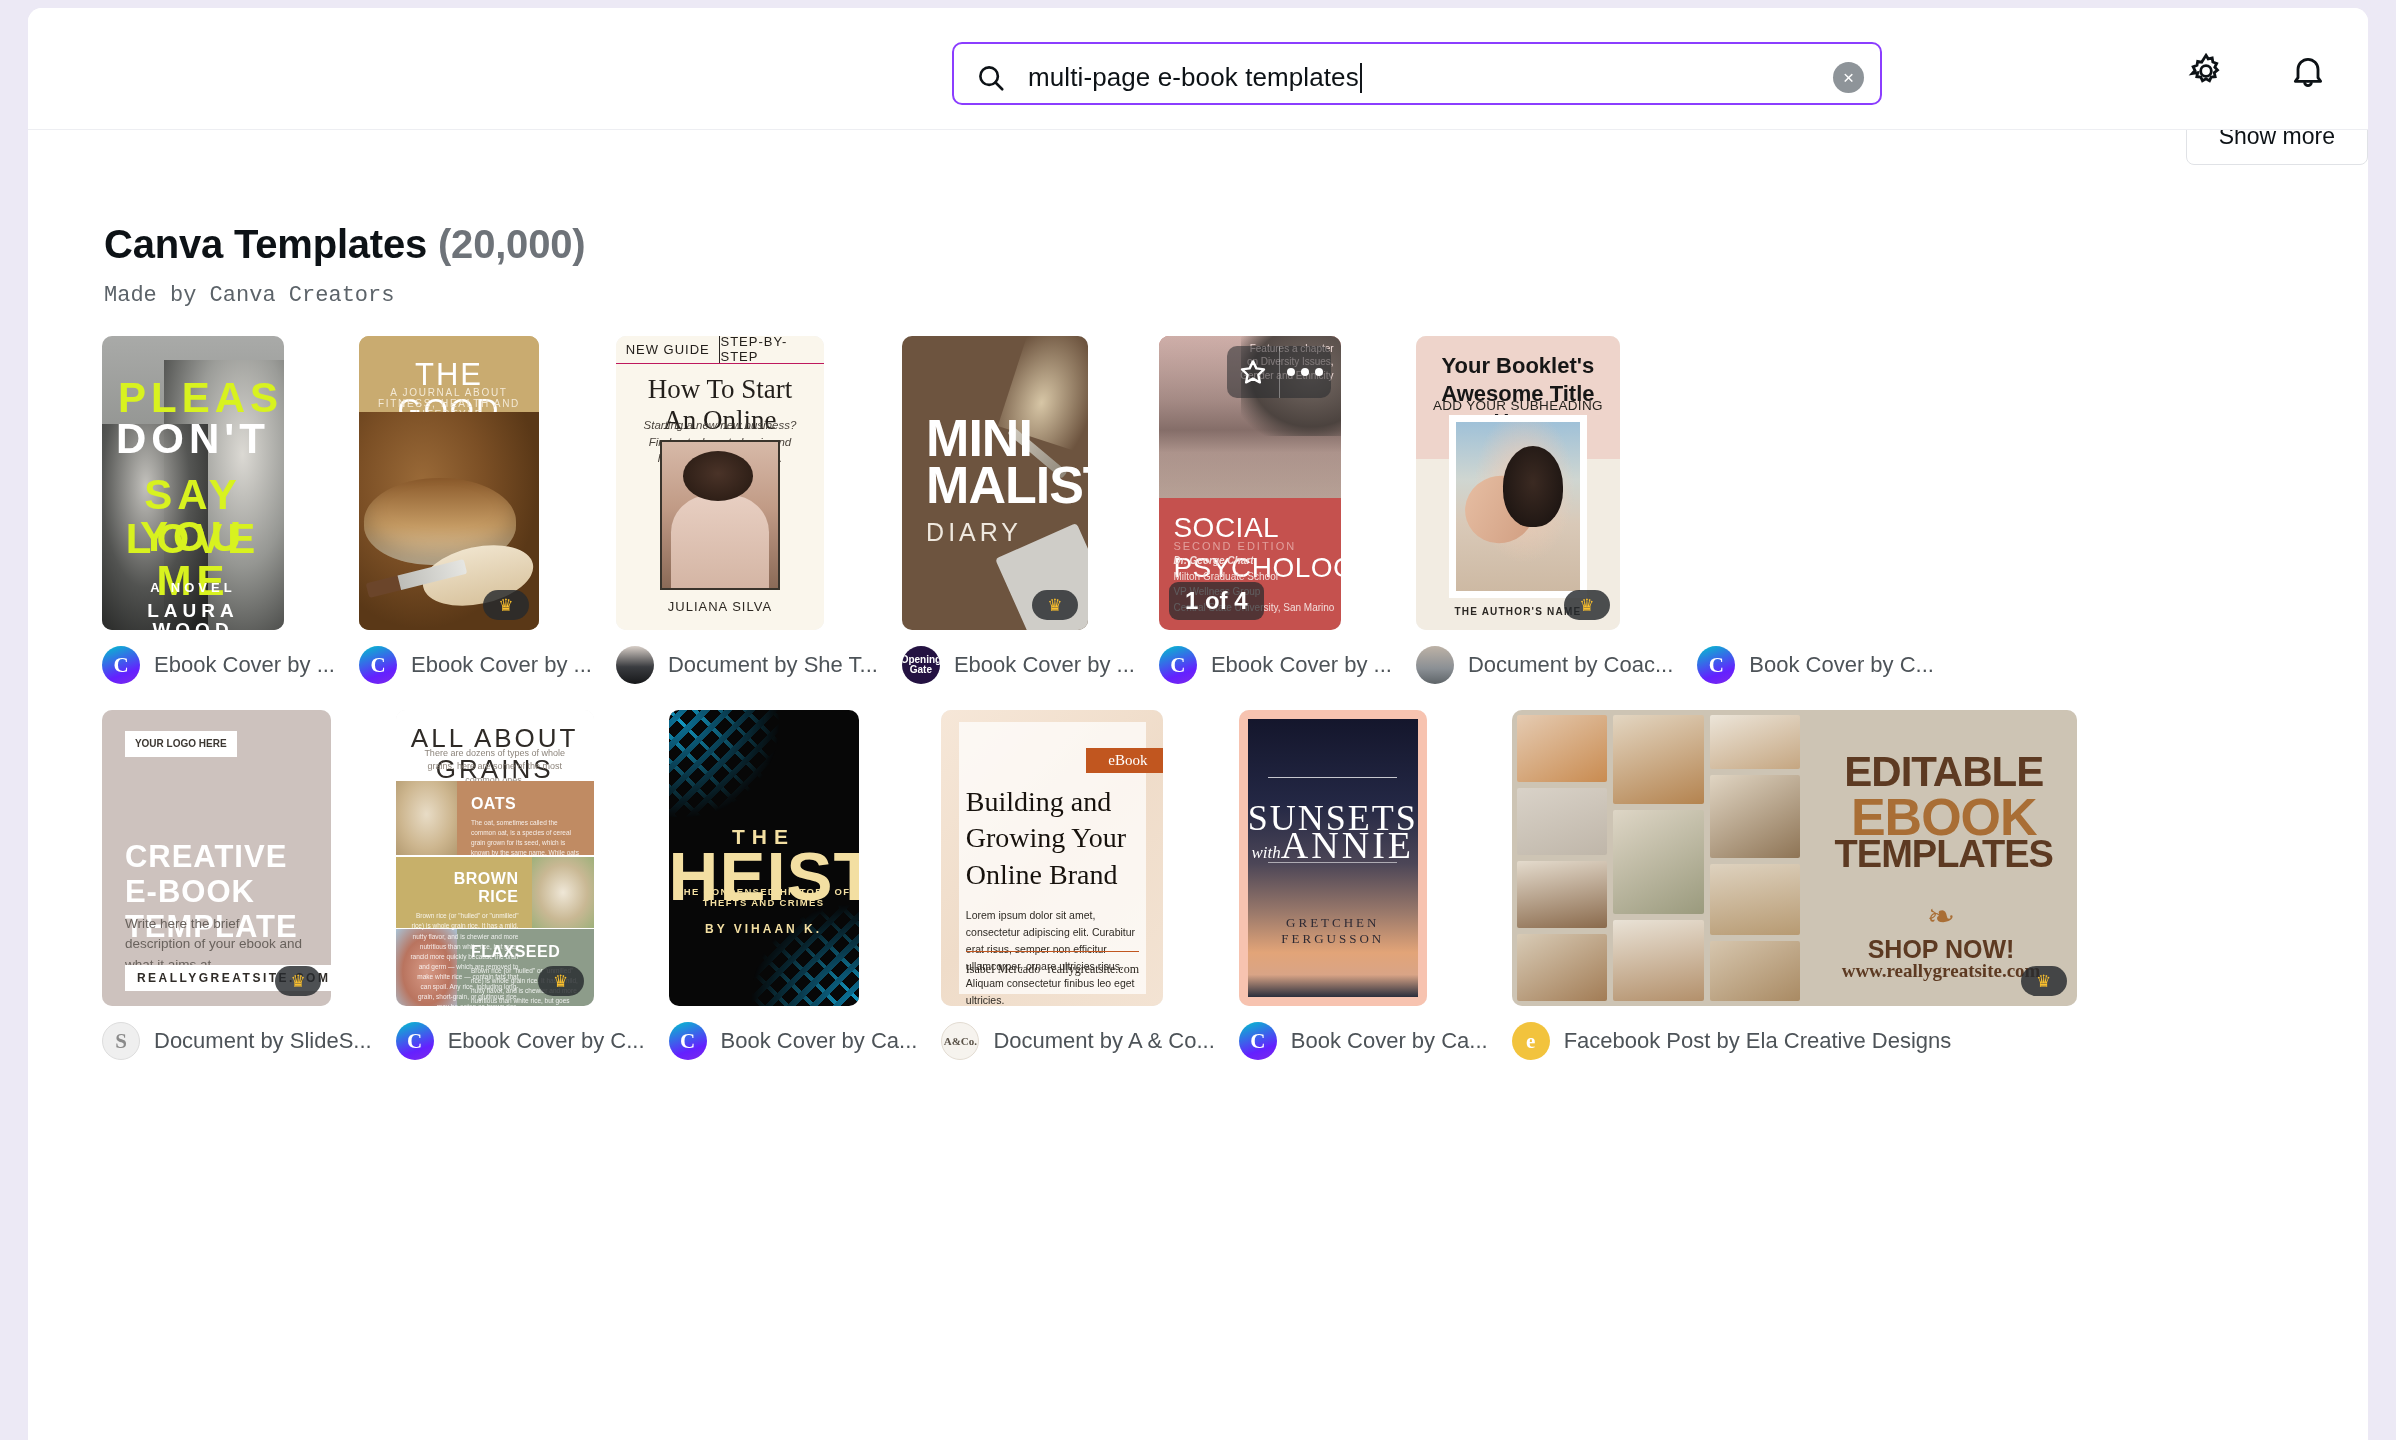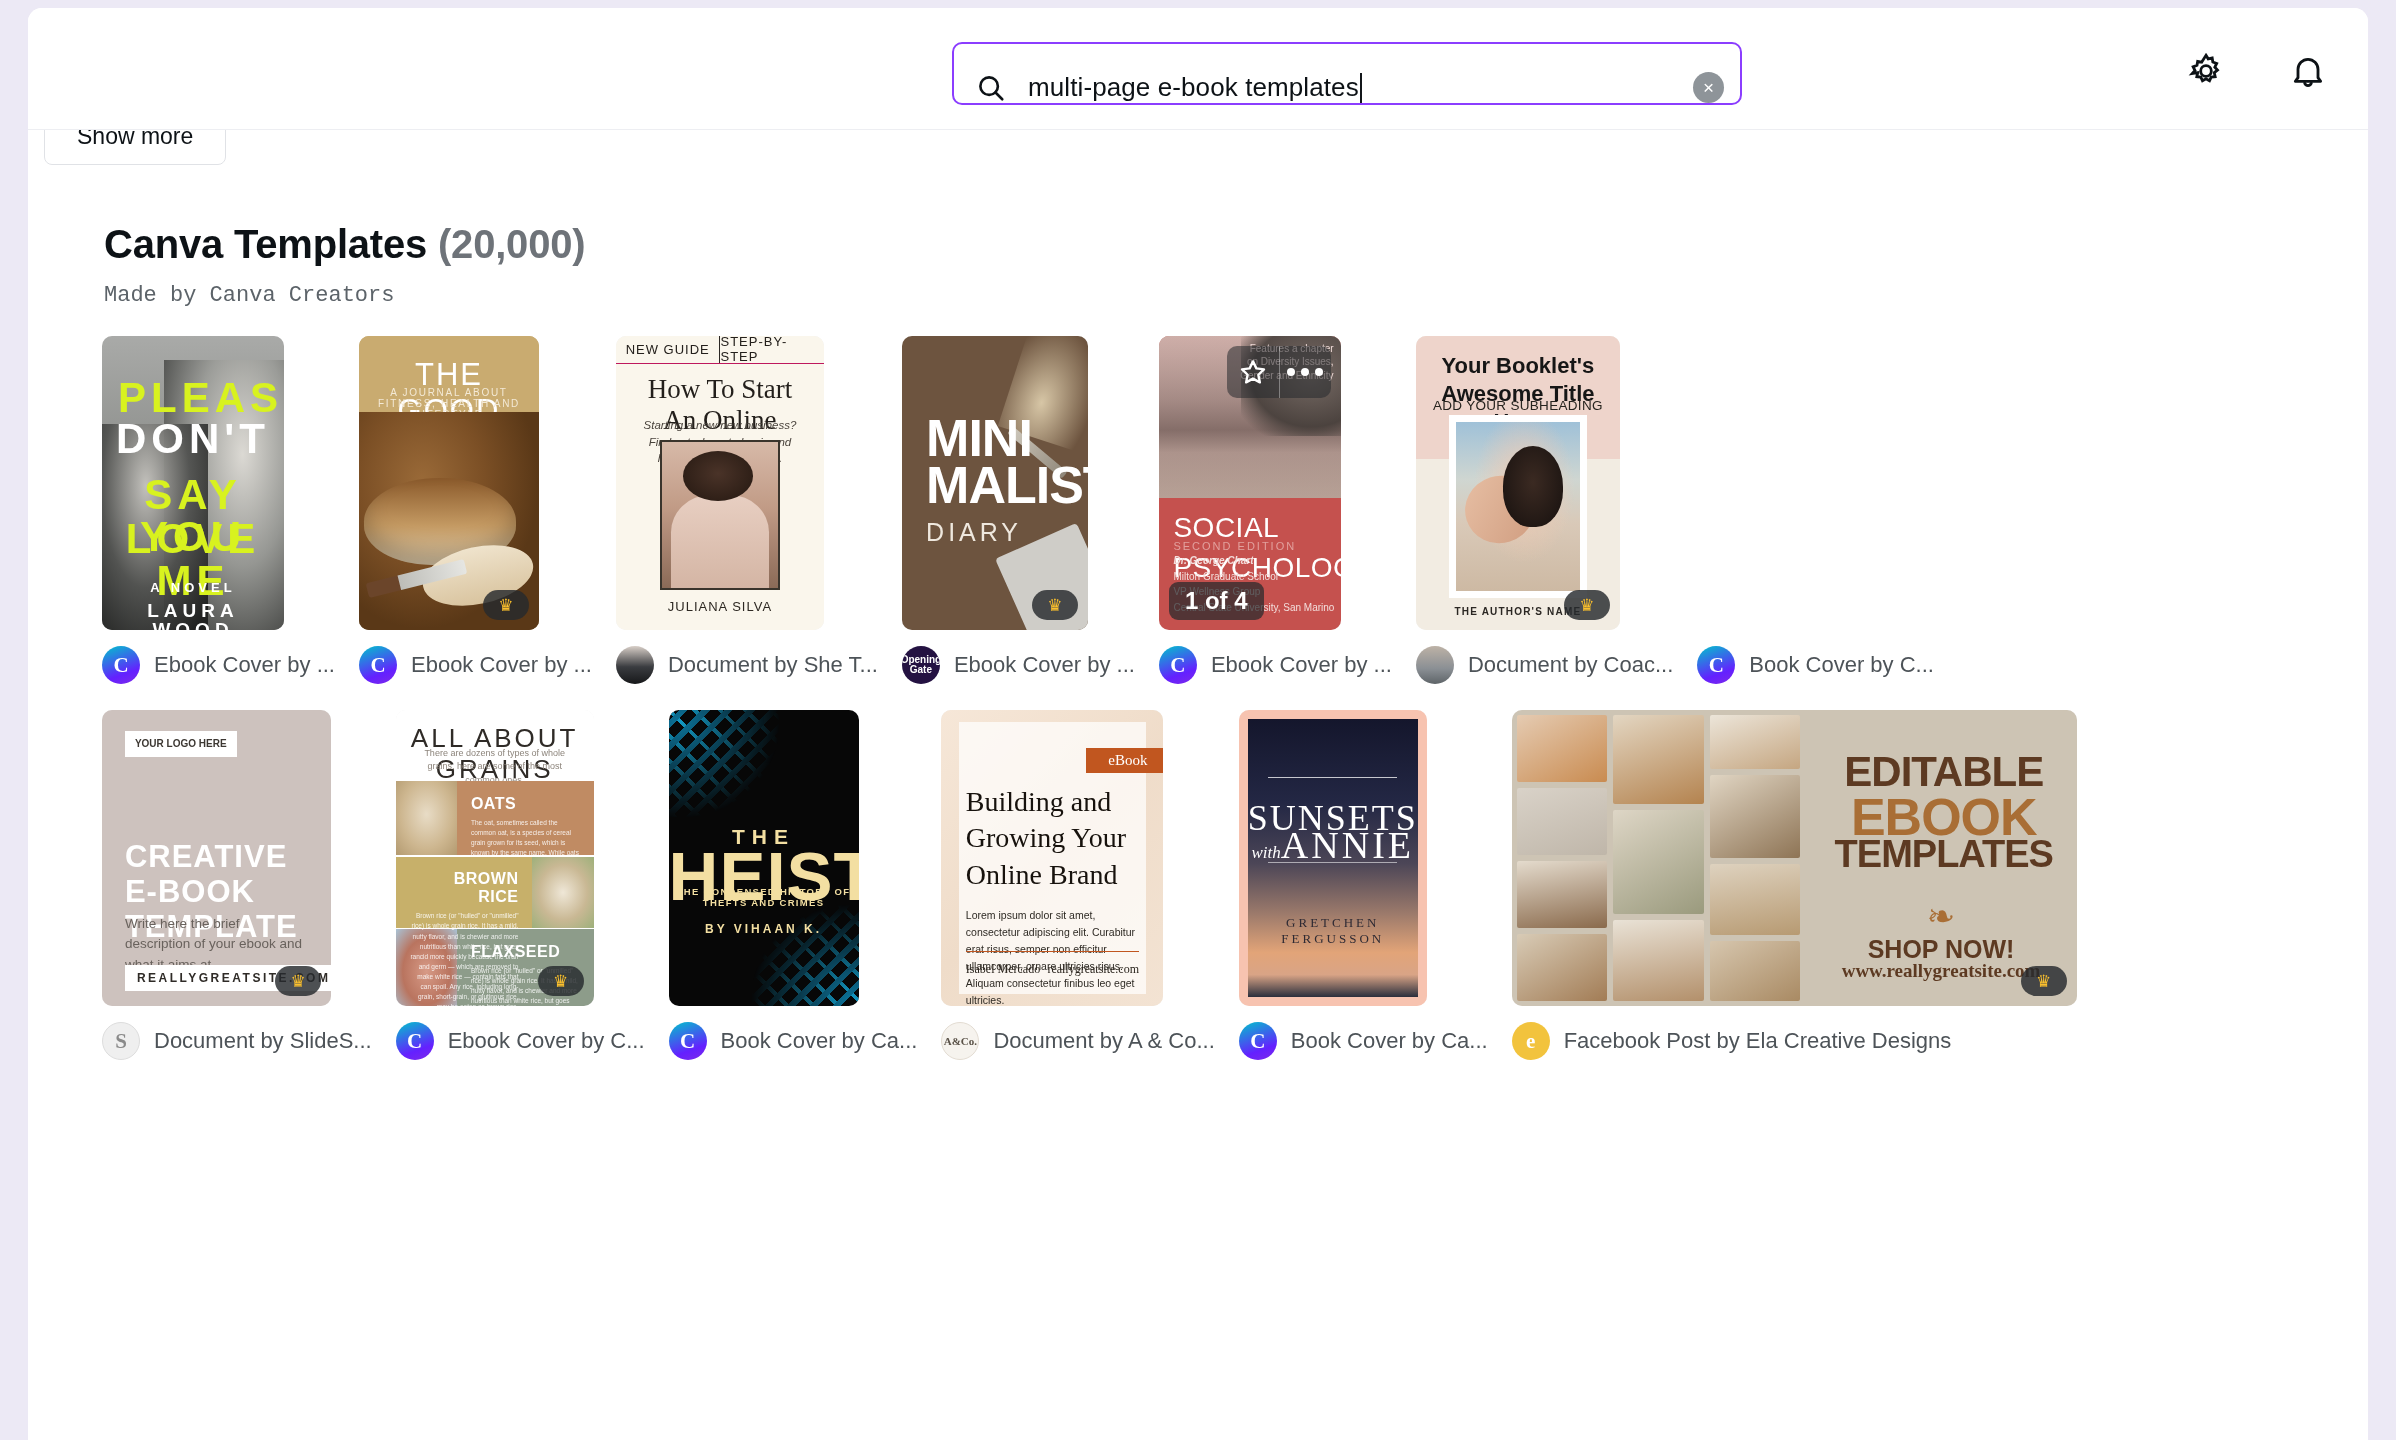--- a/index.html
+++ b/index.html
@@ -22,26 +22,26 @@
   .header {
     position: relative;
     height: 122px;
     background: #fff;
     border-bottom: 1px solid #edeef2;
     z-index: 40;
   }
   .searchbar {
     position: absolute;
     left: 924px; top: 34px;
-    width: 790px; height: 63px;
+    width: 930px; height: 63px;
     border: 2px solid #8b3dff;
     border-radius: 10px;
     background: #fff;
     display: flex;
-    align-items: flex-end;
+    align-items: center;
     padding: 8px 16px 0 22px;
   }
   .search-icon { width: 30px; height: 30px; flex: 0 0 auto; }
   .search-value {
     flex: 1 1 auto;
     margin-left: 22px;
     font-size: 26px;
     color: #0d1216;
     letter-spacing: .1px;
     white-space: nowrap;
@@ -77,22 +77,22 @@
 
   
   .content {
     position: relative;
     height: 1310px;
     background: #fff;
     overflow: hidden;
   }
   .showmore-wrap {
     position: absolute;
-    left: 16px; right: 0; top: -22px;
-    display: flex; justify-content: flex-start;
+    left: 10px; right: 0; top: -22px;
+    display: flex; justify-content: flex-end;
     z-index: 5;
   }
   .showmore {
     background: #fff;
     border: 1px solid #e0e2e6;
     border-radius: 8px;
     padding: 14px 32px;
     font-size: 23px;
     color: #0d1216;
     cursor: pointer;

